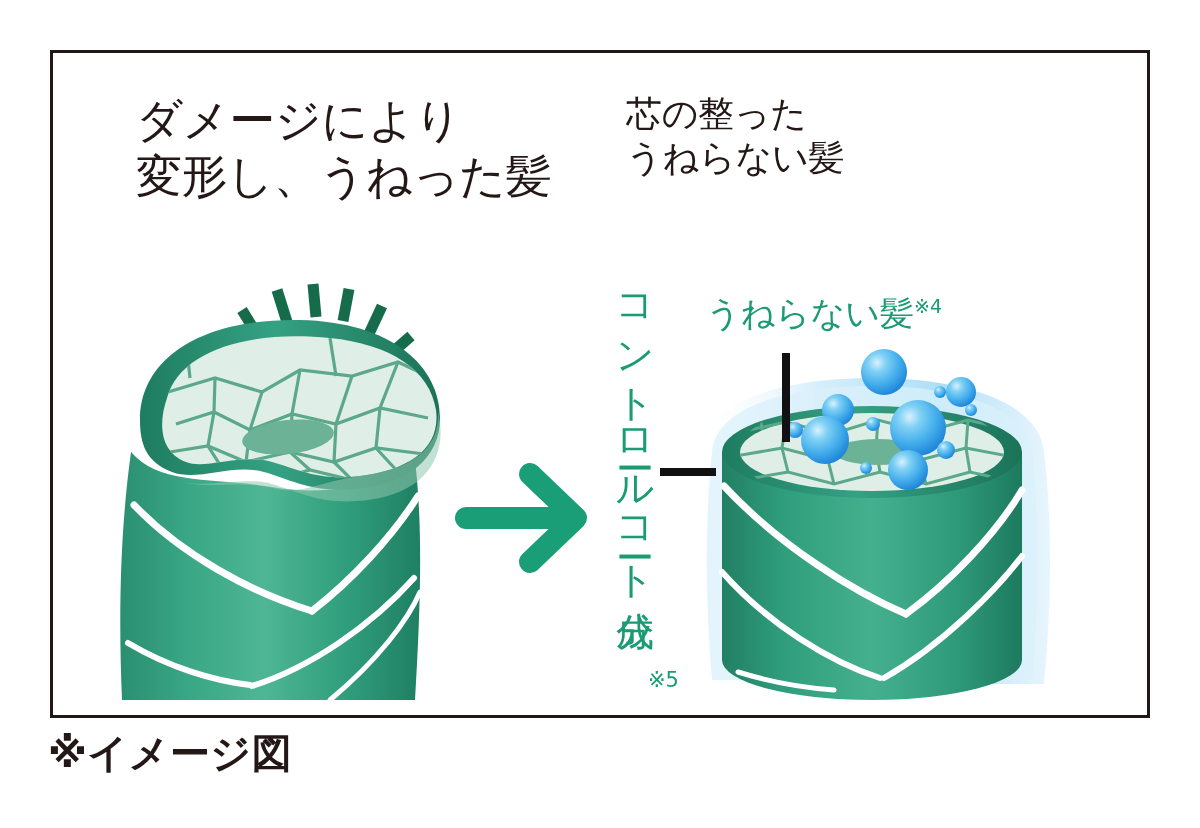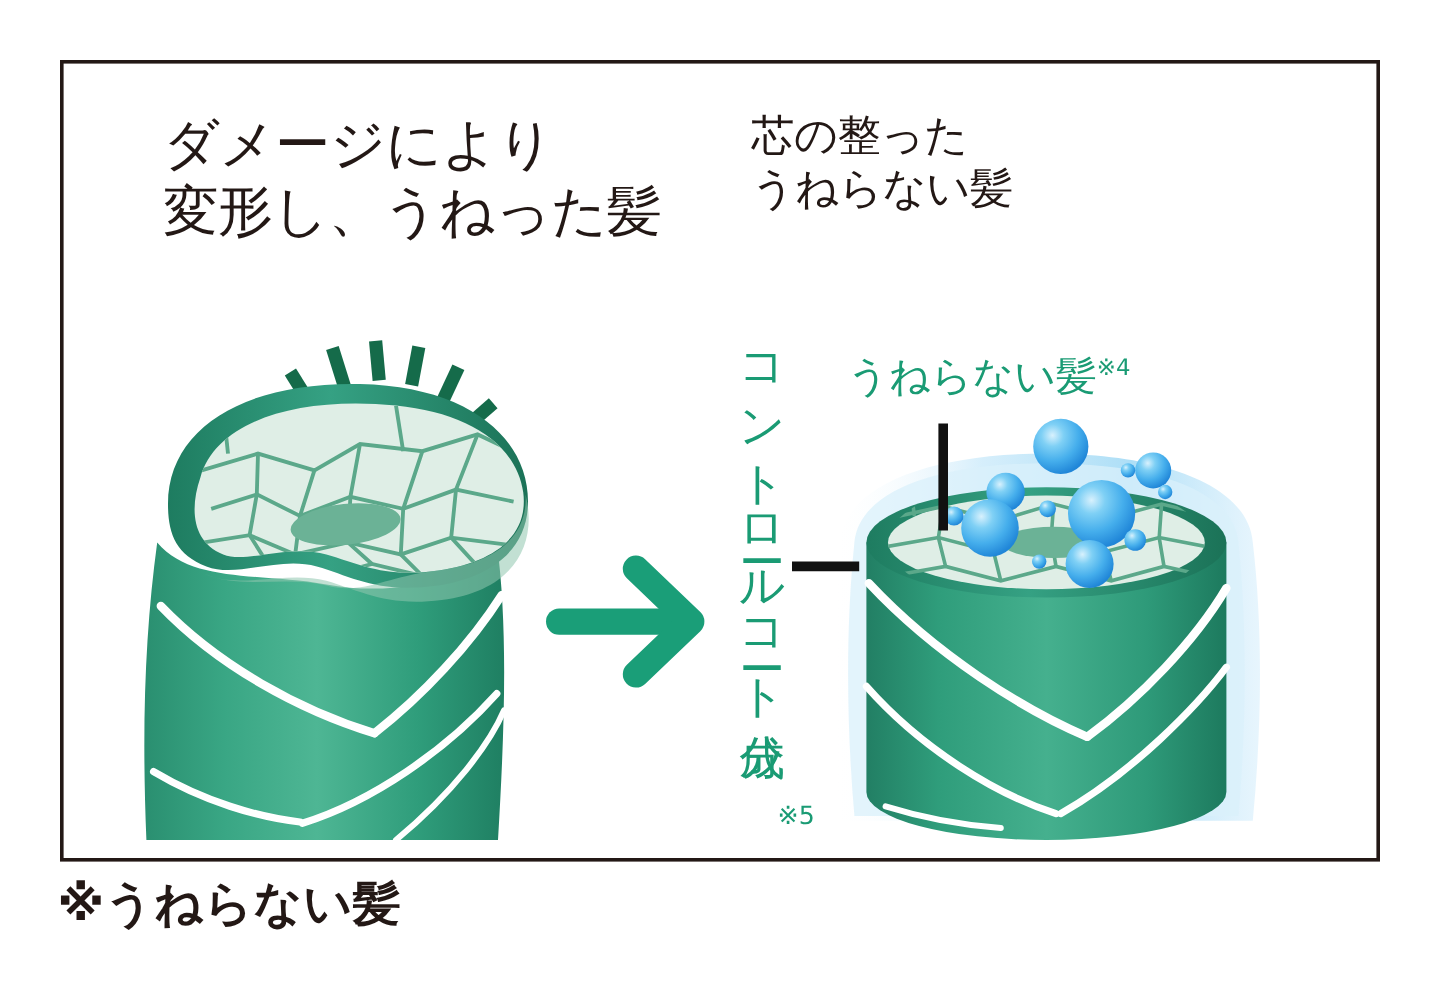--- a/index.html
+++ b/index.html
@@ -288,15 +288,15 @@
 
   <div class="heading" id="heading-right">芯の整った
 うねらない髪</div>
 
   <div class="green-label" id="label-correction"><span>うねらない髪</span><span class="sup">※4</span></div>
 
   <div class="green-label" id="label-coat">コントロールコート成分</div>
 
   <div id="label-coat-sup">※5</div>
 
-  <div id="caption">※うねらない髪</div>
+  <div id="caption">※イメージ図</div>
 
 </div>
 
 </body></html>

